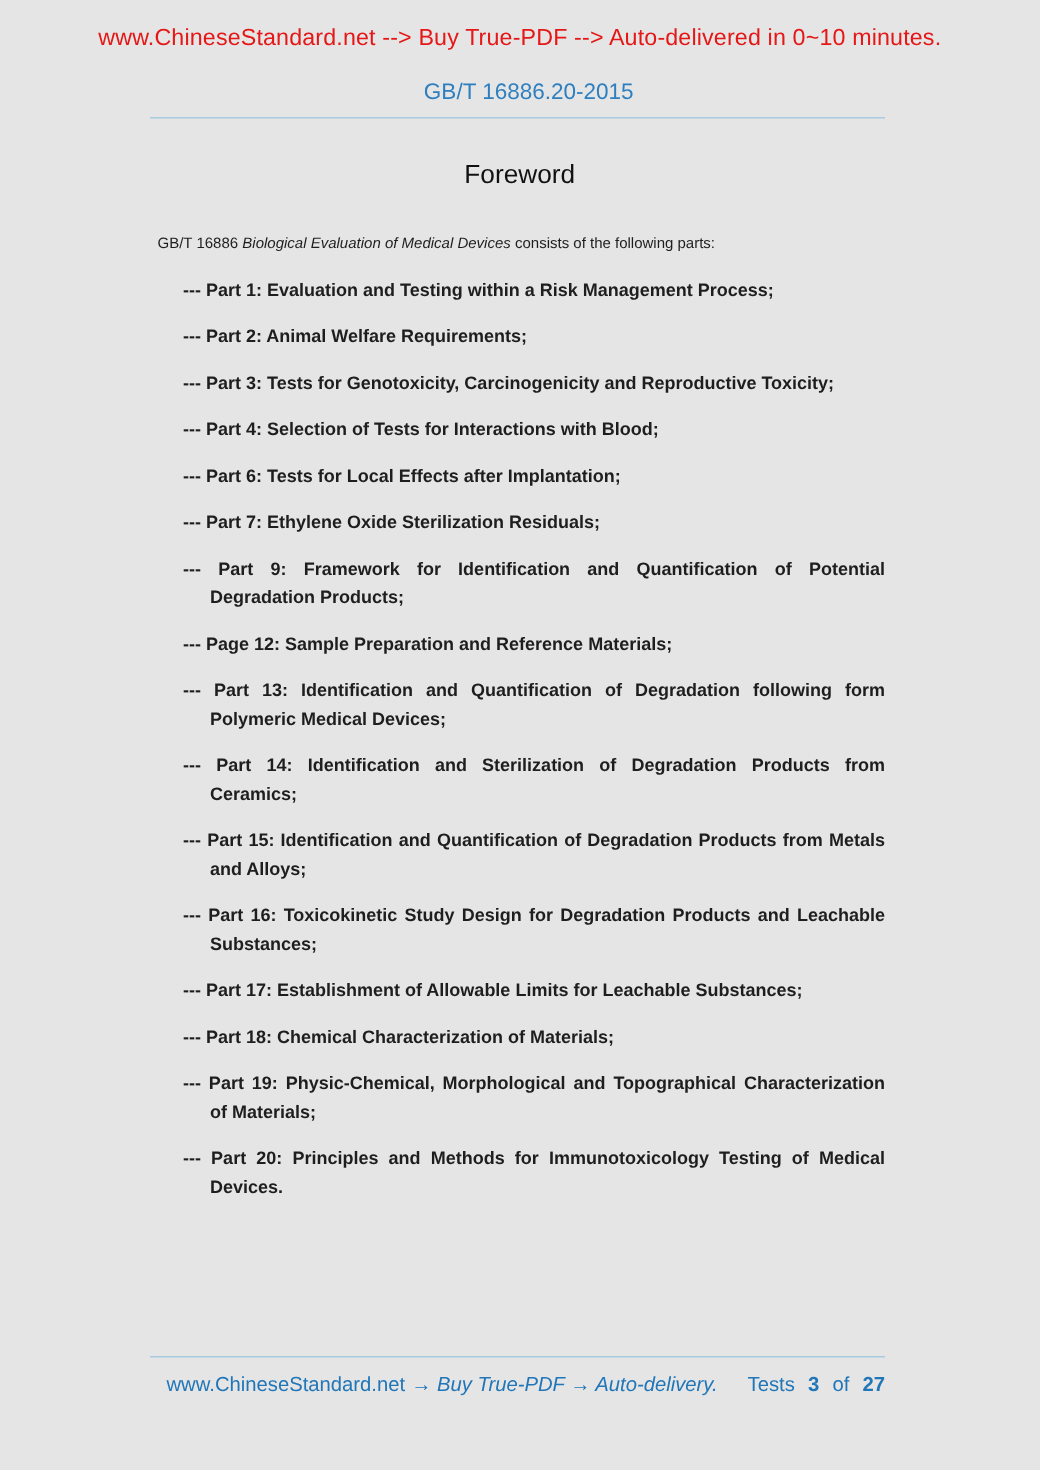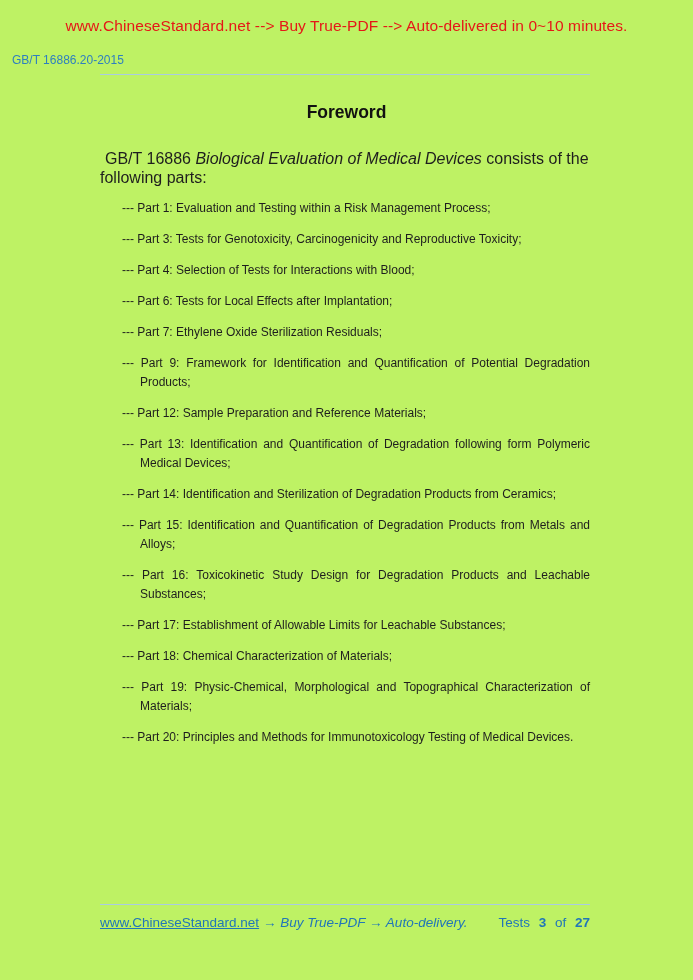--- a/index.html
+++ b/index.html
@@ -10,96 +10,97 @@
   body {
     width: 693px;
     height: 980px;
     font-family: "Liberation Sans", sans-serif;
     color: #1e1e1e;
   }
   .page {
     position: relative;
     width: 693px;
     height: 980px;
-    background: #bef264;
+    background: #e5e5e5;
     overflow: hidden;
   }
   .promo {
     margin: 17px 0 0 0;
     text-align: center;
     font-size: 15.5px;
     color: #e51717;
     letter-spacing: 0.1px;
     white-space: nowrap;
   }
   .doc-code {
     margin: 19px 0 0 0;
-    text-align: left;
-    font-size: 12px;
+    text-align: center;
+    font-size: 15px;
     line-height: 1.1;
     color: #2e7fc0;
     padding-left: 12px;
   }
   .rule {
     border: 0;
     border-top: 1px solid #a9cbe2;
     width: 490px;
     margin: 7px 0 0 100px;
     height: 0;
   }
   h1.title {
     margin: 27px 0 0 0;
     text-align: center;
     font-size: 17.5px;
-    font-weight: bold;
+    font-weight: normal;
     color: #111111;
     line-height: 21px;
   }
   .content {
     margin-left: 100px;
     width: 490px;
   }
   .intro {
     margin: 26px 0 0 0;
     text-indent: 5px;
-    font-size: 16px;
+    font-size: 10px;
     line-height: 19px;
   }
   .intro .italic {
     font-style: italic;
   }
   .part {
     margin: 12px 0 0 40px;
     width: 450px;
     text-indent: -18px;
     font-size: 12px;
     line-height: 19px;
     text-align: justify;
+    font-weight: bold;
   }
   .footer-rule {
     position: absolute;
     top: 904px;
     left: 100px;
     margin: 0;
   }
   .footer-row {
     position: absolute;
     top: 915px;
     left: 100px;
     width: 490px;
     display: flex;
     justify-content: space-between;
     align-items: baseline;
     font-size: 13.5px;
     color: #2176b8;
   }
   .footer-left a.site-link {
     color: #2176b8;
-    text-decoration: underline;
     cursor: pointer;
+    margin-left: 11px;
   }
   .footer-left .tagline {
     margin-left: 4px;
     font-style: italic;
   }
   .footer-right span {
     margin-left: 5px;
   }
   .footer-right .num {
     font-weight: bold;
@@ -117,26 +118,27 @@
   <hr class="rule">
 
   <h1 class="title">Foreword</h1>
 
   <div class="content">
 
     <p class="intro"><span>GB/T 16886 </span><span class="italic">Biological Evaluation of Medical Devices</span><span> consists of the following parts:</span></p>
 
     <div class="parts">
       <p class="part">--- Part 1: Evaluation and Testing within a Risk Management Process;</p>
+      <p class="part">--- Part 2: Animal Welfare Requirements;</p>
       <p class="part">--- Part 3: Tests for Genotoxicity, Carcinogenicity and Reproductive Toxicity;</p>
       <p class="part">--- Part 4: Selection of Tests for Interactions with Blood;</p>
       <p class="part">--- Part 6: Tests for Local Effects after Implantation;</p>
       <p class="part">--- Part 7: Ethylene Oxide Sterilization Residuals;</p>
       <p class="part">--- Part 9: Framework for Identification and Quantification of Potential Degradation Products;</p>
-      <p class="part">--- Part 12: Sample Preparation and Reference Materials;</p>
+      <p class="part">--- Page 12: Sample Preparation and Reference Materials;</p>
       <p class="part">--- Part 13: Identification and Quantification of Degradation following form Polymeric Medical Devices;</p>
       <p class="part">--- Part 14: Identification and Sterilization of Degradation Products from Ceramics;</p>
       <p class="part">--- Part 15: Identification and Quantification of Degradation Products from Metals and Alloys;</p>
       <p class="part">--- Part 16: Toxicokinetic Study Design for Degradation Products and Leachable Substances;</p>
       <p class="part">--- Part 17: Establishment of Allowable Limits for Leachable Substances;</p>
       <p class="part">--- Part 18: Chemical Characterization of Materials;</p>
       <p class="part">--- Part 19: Physic-Chemical, Morphological and Topographical Characterization of Materials;</p>
       <p class="part">--- Part 20: Principles and Methods for Immunotoxicology Testing of Medical Devices.</p>
     </div>
   </div>

